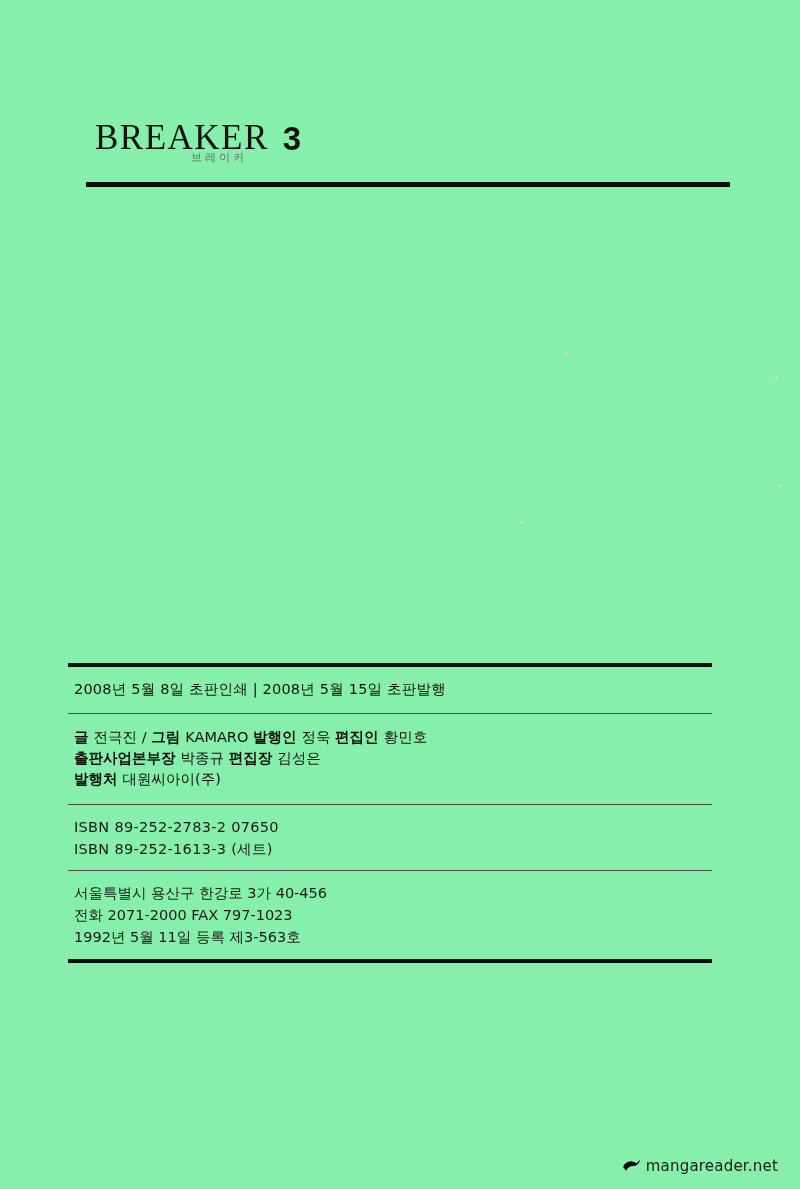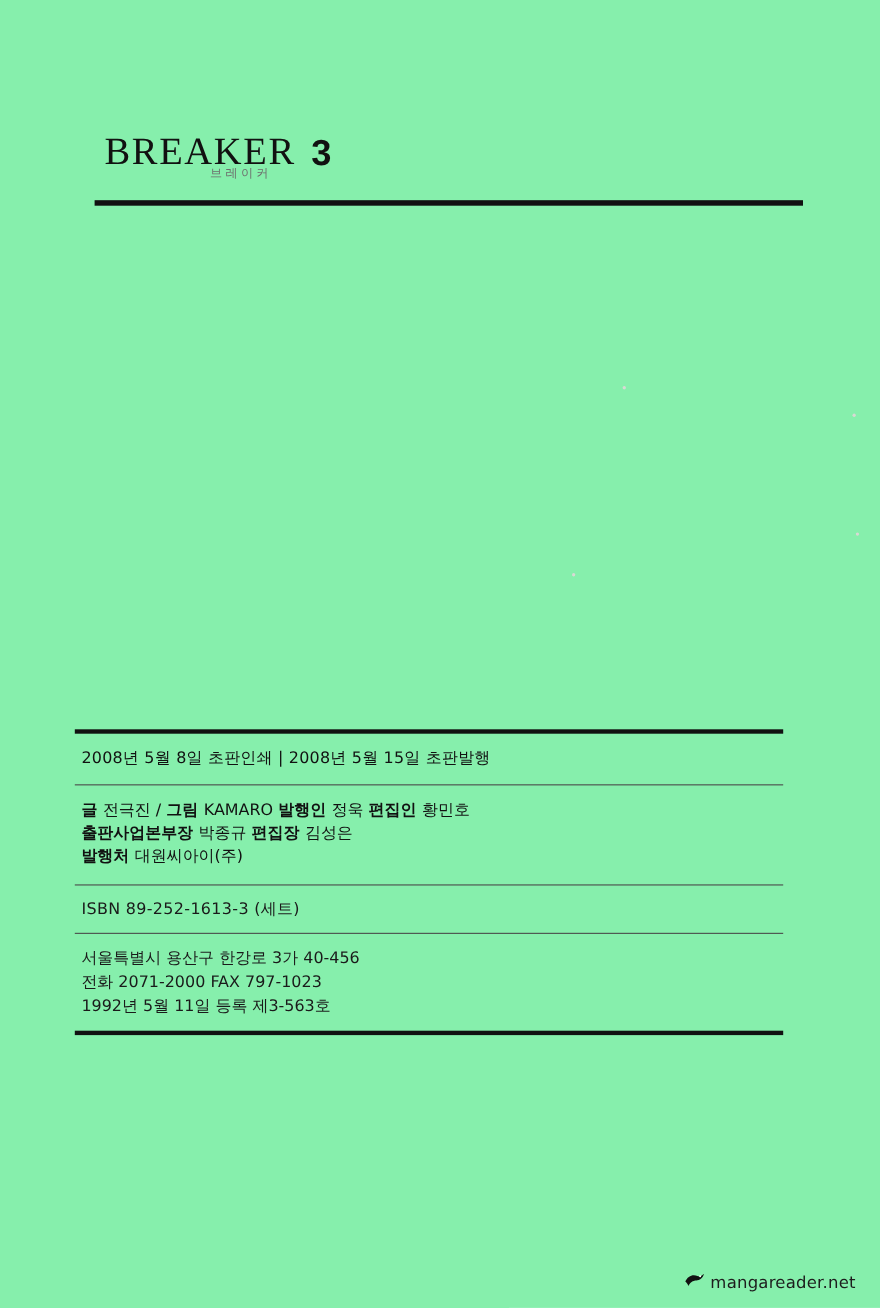--- a/index.html
+++ b/index.html
@@ -125,20 +125,21 @@
     line-height: 22px;
     font-family: "DejaVu Sans", sans-serif;
   }
 
   
   .watermark {
     position: absolute;
     right: 22px;
     bottom: 14px;
     display: flex;
+    align-items: center;
     gap: 4px;
     font-family: "DejaVu Sans", sans-serif;
     font-size: 15px;
     color: #1d1d1d;
     letter-spacing: 0.2px;
   }
   .watermark .mr-icon {
     width: 20px;
     height: 14px;
     position: relative;
@@ -180,20 +181,21 @@
 
     <div class="credits" id="credits">
         <div class="credits-line"><span class="b">글 </span><span>전극진 / </span><span class="b">그림 </span><span>KAMARO  </span><span class="b">발행인 </span><span>정욱  </span><span class="b">편집인 </span><span>황민호</span></div>
         <div class="credits-line"><span class="b">출판사업본부장 </span><span>박종규  </span><span class="b">편집장 </span><span>김성은</span></div>
         <div class="credits-line"><span class="b">발행처 </span><span>대원씨아이(주)</span></div>
       </div>
 
     <div class="rule-thin"></div>
 
     <div class="isbn" id="isbn">
+        <div>ISBN 89-252-2783-2 07650</div>
         <div>ISBN 89-252-1613-3 (세트)</div>
       </div>
 
     <div class="rule-thin"></div>
 
     <div class="address" id="address">
         <div class="credits-line"><span>서울특별시 용산구 한강로 3가 40-456</span></div>
         <div class="credits-line"><span class="b">전화 </span><span>2071-2000  </span><span class="b">FAX </span><span>797-1023</span></div>
         <div class="credits-line"><span>1992년 5월 11일 등록 제3-563호</span></div>
       </div>

